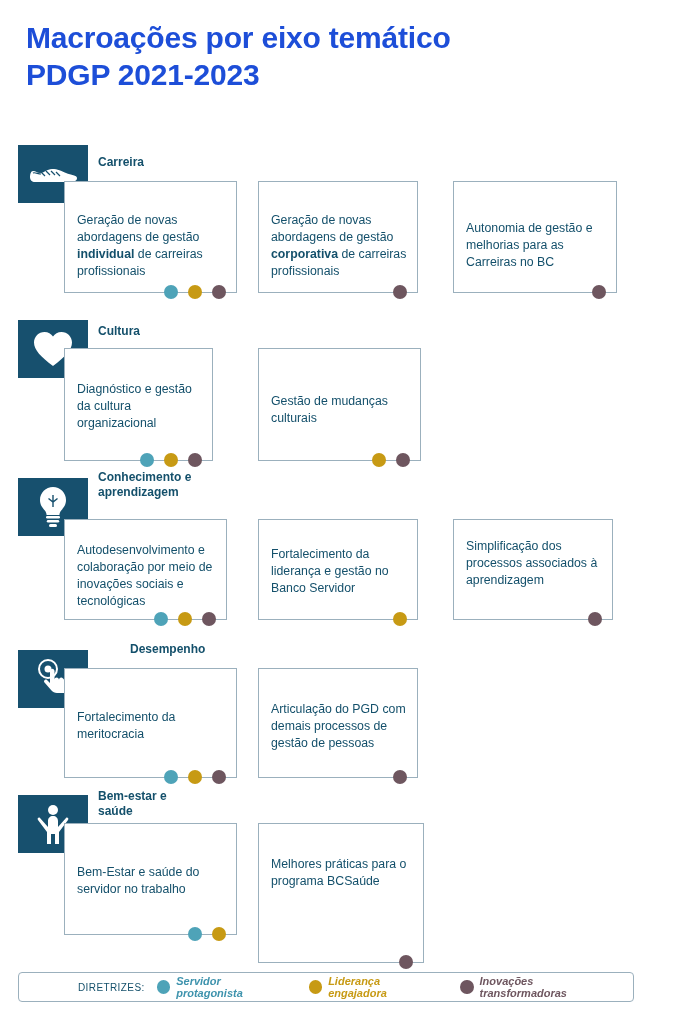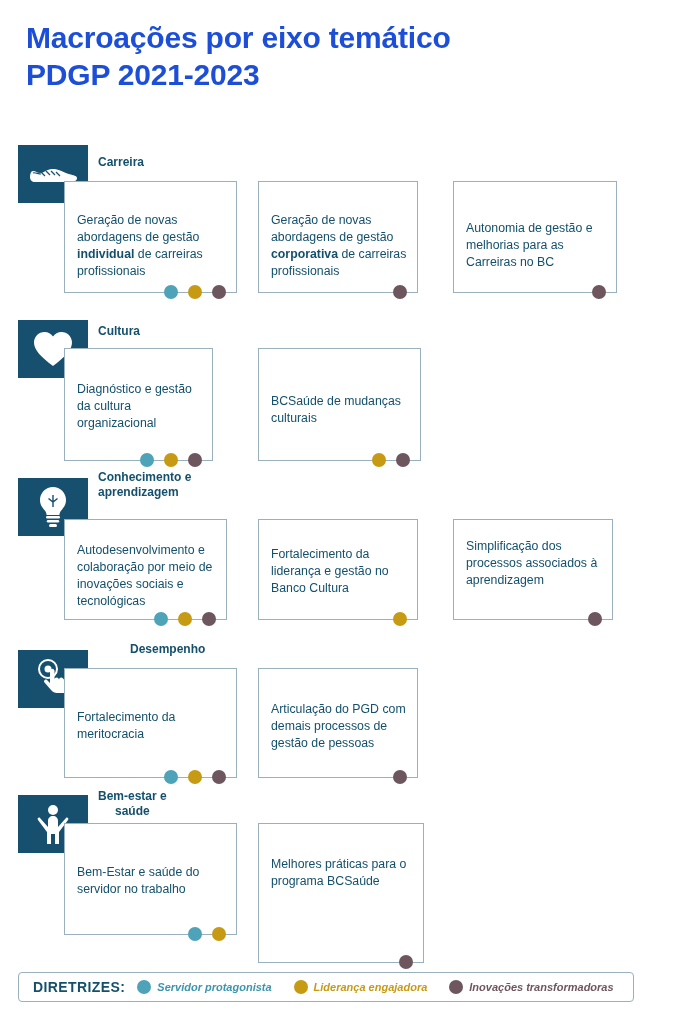--- a/index.html
+++ b/index.html
@@ -104,25 +104,26 @@
     height: 30px;
     box-sizing: border-box;
     border: 1px solid #9bb0bd;
     border-radius: 4px;
     display: flex;
     align-items: center;
     padding-left: 14px;
     gap: 8px;
   }
   .legend-title {
-    font-size: 14px;
-    font-weight: bold;
+    font-size: 10px;
+    font-weight: normal;
     letter-spacing: 0.4px;
     color: #14506b;
     margin-right: 4px;
+    margin-left: 45px;
   }
   .legend-item {
     display: flex;
     align-items: center;
     gap: 6px;
     margin-right: 14px;
     font-style: italic;
   }
   .legend-label {
     font-size: 11px;
@@ -182,21 +183,21 @@
         <div class="row-heading" style="top: 324px;">Cultura</div>
         <div class="card" style="left: 64px; top: 348px; width: 149px; height: 113px;">
           <div class="card-text" style="top: 32px;">Diagnóstico e gestão da cultura organizacional</div>
           <div class="dots">
             <span class="dot blue"></span>
             <span class="dot gold"></span>
             <span class="dot purple"></span>
           </div>
         </div>
         <div class="card" style="left: 258px; top: 348px; width: 163px; height: 113px;">
-          <div class="card-text" style="top: 44px;">BCSaúde de mudanças culturais</div>
+          <div class="card-text" style="top: 44px;">Gestão de mudanças culturais</div>
           <div class="dots">
             <span class="dot gold"></span>
             <span class="dot purple"></span>
           </div>
         </div>
       </div>
       <div class="row" style="top: 0px;">
         <div class="icon-box" style="top: 478px;">
           <svg width="36" height="44" viewBox="0 0 36 44">
             <path d="M18 2C10.8 2 5 7.8 5 15c0 5 2.6 7.8 4.6 10.3 1.2 1.5 1.9 2.8 2 4.7h12.8c.1-1.9.8-3.2 2-4.7C28.4 22.8 31 20 31 15 31 7.8 25.2 2 18 2z" fill="#ffffff"></path>
@@ -210,21 +211,21 @@
 aprendizagem</div>
         <div class="card" style="left: 64px; top: 519px; width: 163px; height: 101px;">
           <div class="card-text" style="top: 22px;">Autodesenvolvimento e colaboração por meio de inovações sociais e tecnológicas</div>
           <div class="dots">
             <span class="dot blue"></span>
             <span class="dot gold"></span>
             <span class="dot purple"></span>
           </div>
         </div>
         <div class="card" style="left: 258px; top: 519px; width: 160px; height: 101px;">
-          <div class="card-text" style="top: 26px;">Fortalecimento da liderança e gestão no Banco Cultura</div>
+          <div class="card-text" style="top: 26px;">Fortalecimento da liderança e gestão no Banco Servidor</div>
           <div class="dots">
             <span class="dot gold"></span>
           </div>
         </div>
         <div class="card" style="left: 453px; top: 519px; width: 160px; height: 101px;">
           <div class="card-text" style="top: 18px;">Simplificação dos processos associados à aprendizagem</div>
           <div class="dots">
             <span class="dot purple"></span>
           </div>
         </div>
@@ -253,21 +254,21 @@
           </div>
         </div>
       </div>
       <div class="row" style="top: 0px;">
         <div class="icon-box" style="top: 795px;">
           <svg width="38" height="44" viewBox="0 0 38 44">
             <circle cx="19" cy="8" r="5" fill="#ffffff"></circle>
             <path d="M19 14c-3 0-5 2-5 5v6l-8-9c-1.2-1.3-3.2.5-2 1.9L13 30v12h4V32h4v10h4V30l9-12.1c1.2-1.4-.8-3.2-2-1.9l-8 9v-6c0-3-2-5-5-5z" fill="#ffffff"></path>
           </svg>
         </div>
-        <div class="row-heading" style="top: 789px; text-align: center;">Bem-estar e
+        <div class="row-heading" style="top: 789px;">Bem-estar e
 saúde</div>
         <div class="card" style="left: 64px; top: 823px; width: 173px; height: 112px;">
           <div class="card-text" style="top: 40px;">Bem-Estar e saúde do servidor no trabalho</div>
           <div class="dots">
             <span class="dot blue"></span>
             <span class="dot gold"></span>
           </div>
         </div>
         <div class="card" style="left: 258px; top: 823px; width: 166px; height: 140px;">
           <div class="card-text" style="top: 32px;">Melhores práticas para o programa BCSaúde</div>

